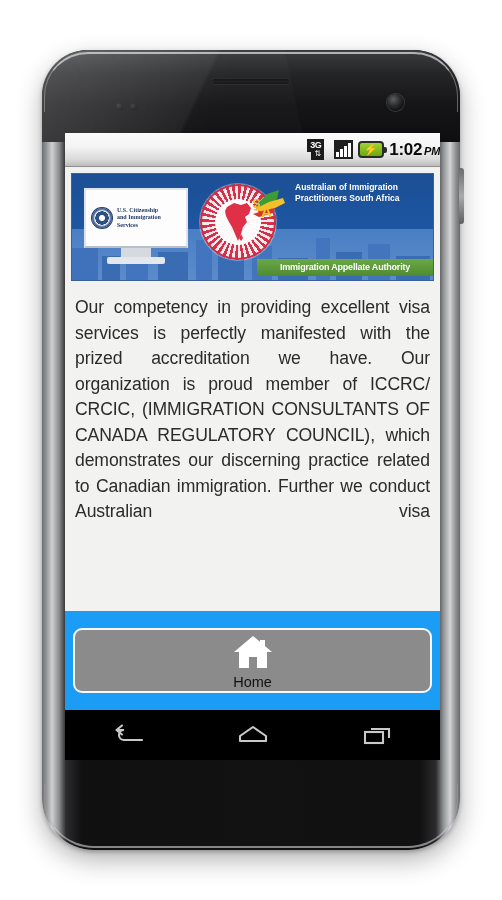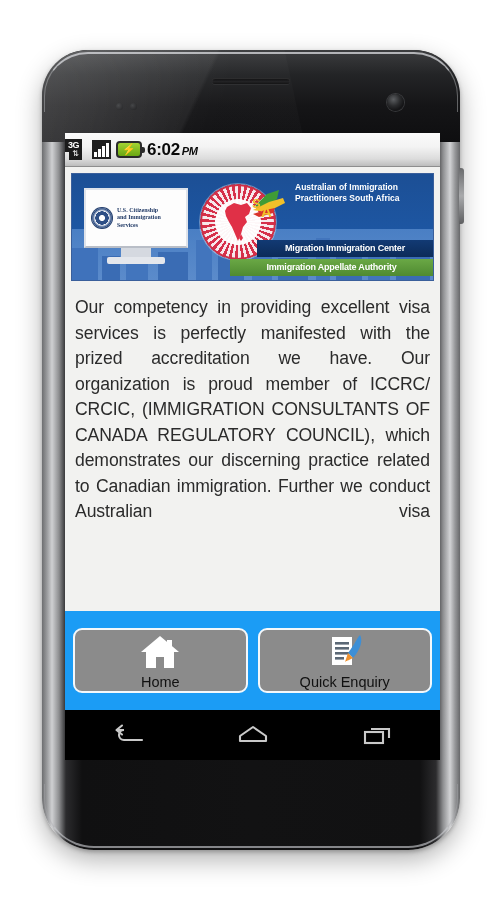--- a/index.html
+++ b/index.html
@@ -89,21 +89,21 @@
     background: #f2f2f0;
     overflow: hidden;
     display: flex; flex-direction: column;
   }
 
   
   .statusbar {
     height: 34px; flex: 0 0 34px;
     background: linear-gradient(180deg,#fbfbfb 0%, #f3f3f3 42%, #dcdcdc 78%, #bdbdbd 100%);
     border-bottom: 1px solid #8e8e8e;
-    display:flex; align-items:center; 
+    display:flex; align-items:center; justify-content:flex-end;
     padding-right: 0; gap: 5px;
   }
   .ic-3g { position:relative; width: 22px; height: 21px; }
   .ic-3g .g-txt {
     position:absolute; left:0; top:0; width:17px; height:13px;
     background:#1b1b1b; color:#fff; font-size:9px; font-weight:bold;
     line-height:13px; text-align:center; letter-spacing:-0.5px;
     font-family:"Liberation Sans", sans-serif;
   }
   .ic-3g .g-arrows {
@@ -174,21 +174,21 @@
   .aipsa-title { font-size: 8.5px; line-height: 11px; color:#ffffff; font-weight:bold;
                  text-align:left; padding-left: 44px; }
   .sa-logo { position:absolute; left:0; top:4px; width:44px; height:36px; }
   .bar-navy {
     position:absolute; right:0; bottom: 23px; width: 176px; height: 17px;
     background: linear-gradient(180deg,#123a74,#0c2b58);
     color:#ffffff; font-size:9px; font-weight:bold; line-height:17px;
     text-align:center; letter-spacing:-0.2px;
   }
   .bar-green {
-    position:absolute; right:0; bottom: 4px; width: 203px; height: 17px;
+    position:absolute; right:0; bottom: 4px; width: 176px; height: 17px;
     background: linear-gradient(180deg,#6aa845,#4f8a31);
     color:#ffffff; font-size:9px; font-weight:bold; line-height:17px;
     text-align:center; letter-spacing:-0.2px;
   }
 
   .headline {
     margin: 14px 4px 0 4px;
     font-size: 21.5px; line-height: 27px; font-weight: bold;
     color:#1a1a1a; text-align: justify; text-align-last: justify;
     letter-spacing: -0.2px;
@@ -253,21 +253,21 @@
         <div class="ic-sig">
           <i></i>
             <i></i>
             <i></i>
             <i></i>
         </div>
         <div class="ic-batt">
           <span class="bolt">⚡</span>
         </div>
         <div class="clock">
-          <span>6:02</span><span class="ampm">PM</span>
+          <span>1:02</span><span class="ampm">PM</span>
         </div>
       </div>
 
       <div class="screen-inner">
         <div class="content">
 
           <div class="banner">
             <svg class="skyline" viewBox="0 0 361 46" preserveAspectRatio="none">
               <rect x="0" y="14" width="26" height="32" fill="#3f72bb"></rect>
               <rect x="30" y="22" width="18" height="24" fill="#3a6cb4"></rect>
@@ -310,53 +310,37 @@
                 <path d="M2,28 L14,24 L24,22 L22,27 L8,31 Z" fill="#d9342b"></path>
                 <text x="1" y="22" font-size="13" font-weight="bold" fill="#f2c029" font-family="'Liberation Sans',sans-serif">S</text>
                 <text x="10" y="31" font-size="15" font-weight="bold" fill="#f2c029" font-family="'Liberation Sans',sans-serif">A</text>
               </svg>
               <div class="aipsa-title">
                 <div>Australian of Immigration</div>
                 <div>Practitioners South Africa</div>
               </div>
             </div>
 
-            <div class="bar-navy">Migration Immigration Center</div>
             <div class="bar-green">Immigration Appellate Authority</div>
           </div>
 
           <p class="bodytext">Our competency in providing excellent visa services is perfectly manifested with the prized accreditation we have. Our organization is proud member of ICCRC/ CRCIC, (IMMIGRATION CONSULTANTS OF CANADA REGULATORY COUNCIL), which demonstrates our discerning practice related to Canadian immigration. Further we conduct Australian visa</p>
         </div>
 
         <div class="toolbar">
           <div class="tbtn">
             <div class="ico">
               <svg width="42" height="38" viewBox="0 0 42 38">
                 <path d="M21,3 L40,19 L35,19 L35,35 L25,35 L25,24 L17,24 L17,35 L7,35 L7,19 L2,19 Z" fill="#ffffff"></path>
                 <rect x="28" y="7" width="5" height="8" fill="#ffffff"></rect>
               </svg>
             </div>
             <div class="lbl">Home</div>
           </div>
 
-          <div class="tbtn">
-            <div class="ico">
-              <svg width="42" height="38" viewBox="0 0 42 38">
-                <path d="M8,4 L28,4 L28,32 L8,32 Z" fill="#ffffff"></path>
-                <rect x="11" y="9" width="14" height="2.6" fill="#5b6875"></rect>
-                <rect x="11" y="14" width="14" height="2.6" fill="#5b6875"></rect>
-                <rect x="11" y="19" width="14" height="2.6" fill="#5b6875"></rect>
-                <rect x="11" y="24" width="9" height="2.6" fill="#5b6875"></rect>
-                <path d="M36,2 C39,7 37,16 29,25 L24,20 C31,11 33,5 36,2 Z" fill="#3d8fd6"></path>
-                <path d="M24,20 L29,25 L21,29 Z" fill="#f0922f"></path>
-                <path d="M21,29 L24,27.5 L25.5,29.5 Z" fill="#ffffff"></path>
-              </svg>
-            </div>
-            <div class="lbl">Quick Enquiry</div>
-          </div>
         </div>
 
         <div class="navbar">
           <div class="nav-btn">
             <svg width="34" height="22" viewBox="0 0 34 22">
               <path d="M31,16 L13,16 A5,5 0 0,1 13,6 L7,6" fill="none" stroke="#c9c9c9" stroke-width="2.1" stroke-linecap="round"></path>
               <path d="M11,1.5 L5.5,6 L11,10.5" fill="none" stroke="#c9c9c9" stroke-width="2.1" stroke-linecap="round" stroke-linejoin="round"></path>
             </svg>
           </div>
           <div class="nav-btn">

